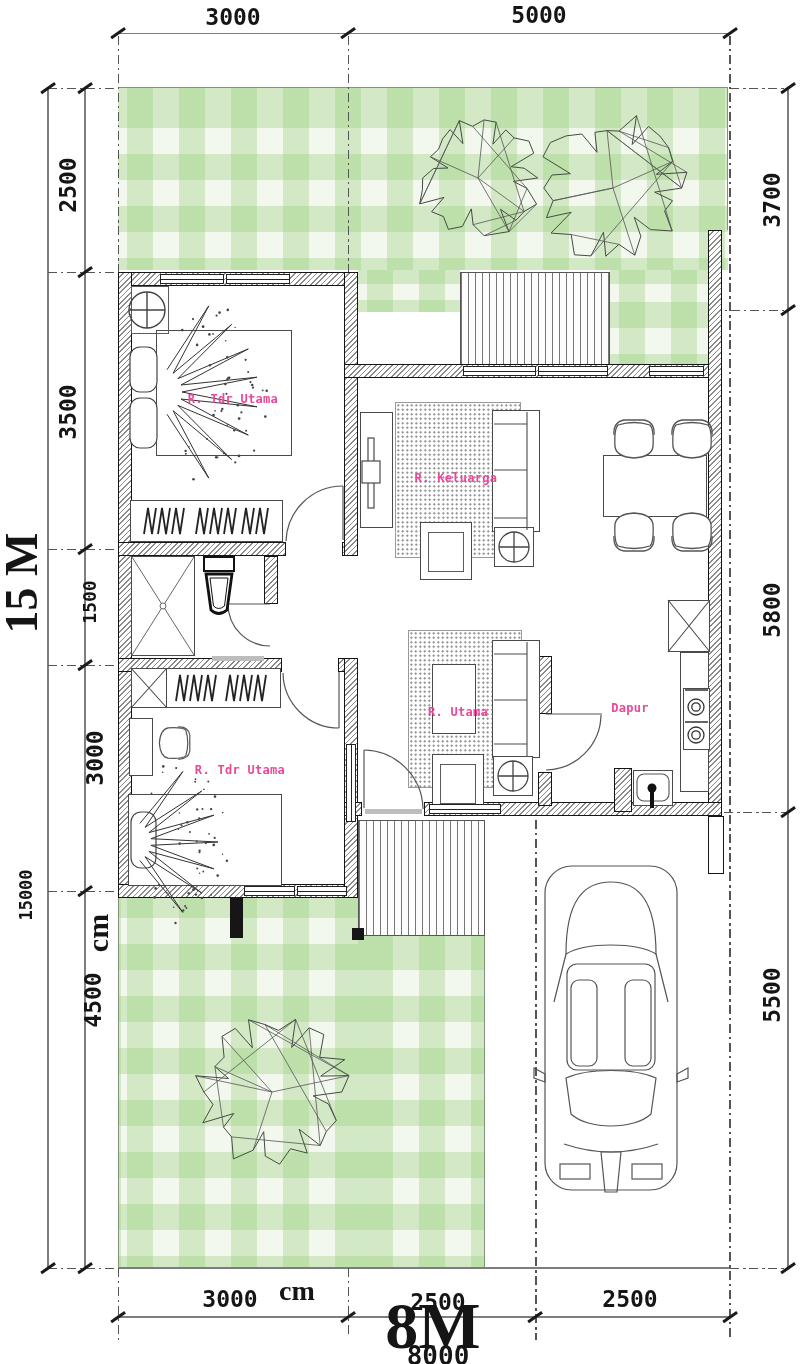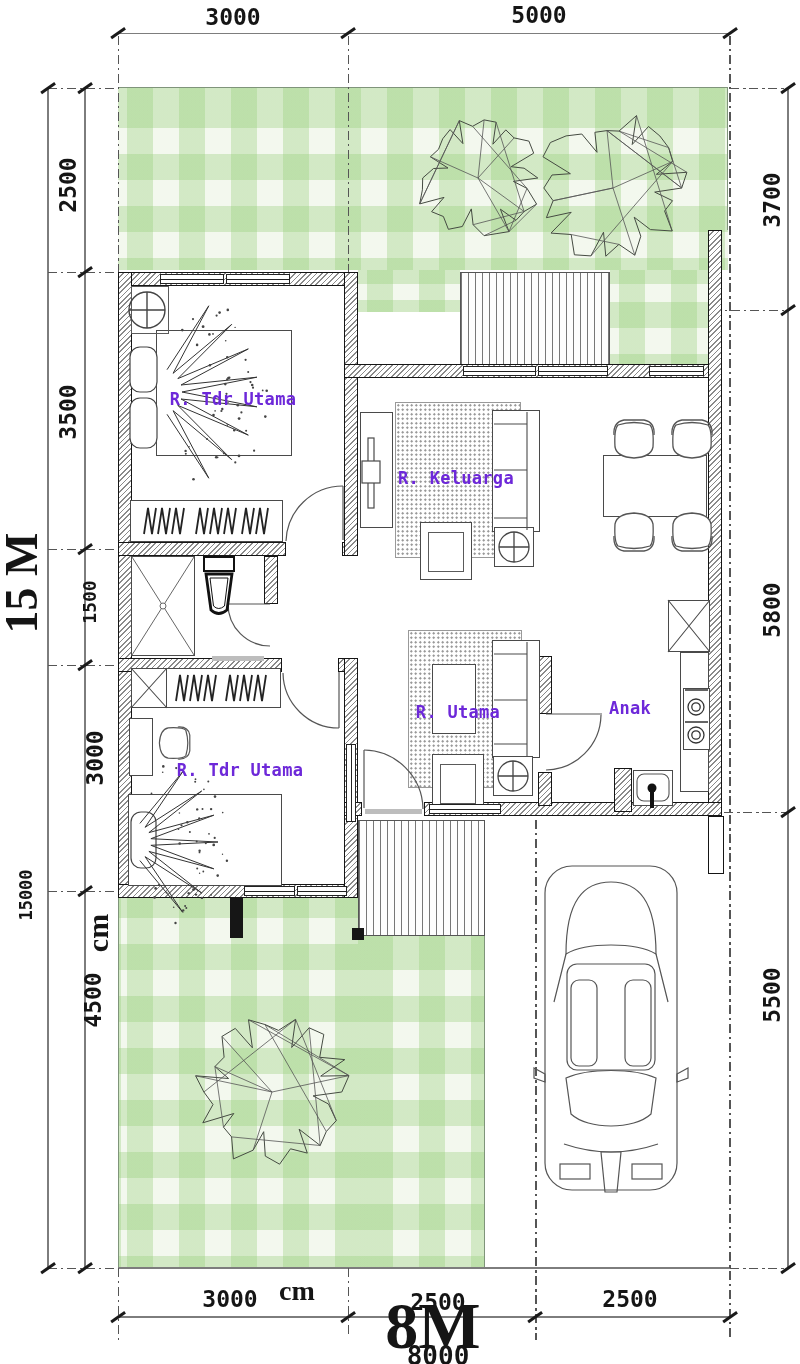--- a/index.html
+++ b/index.html
@@ -25,22 +25,22 @@
     background-image:radial-gradient(#8f8f8f .9px,rgba(0,0,0,0) 1.1px);background-size:4.5px 4.5px}
   .sill{position:absolute;z-index:7;background:#bdbdbd}
   .hair{position:absolute;z-index:3;background:#7d7d7d}
   .hairg{position:absolute;z-index:3;background:#7f947a}
   .dashv{position:absolute;z-index:3;width:1.5px;
     background:repeating-linear-gradient(180deg,#555 0 9px,rgba(0,0,0,0) 9px 13px,#555 13px 15.5px,rgba(0,0,0,0) 15.5px 19px)}
   .dashh{position:absolute;z-index:3;height:1.5px;
     background:repeating-linear-gradient(90deg,#555 0 9px,rgba(0,0,0,0) 9px 13px,#555 13px 15.5px,rgba(0,0,0,0) 15.5px 19px)}
   .tick{position:absolute;z-index:41;width:2.6px;height:17px;background:#1a1a1a;
     transform:translate(-50%,-50%) rotate(55deg)}
-  .room{position:absolute;z-index:40;transform:translate(-50%,-50%);font-weight:700;font-size:17px;
-    letter-spacing:.3px;color:#6d28d9;white-space:nowrap}
+  .room{position:absolute;z-index:40;transform:translate(-50%,-50%);font-weight:700;font-size:12px;
+    letter-spacing:.3px;color:#ec4899;white-space:nowrap}
   .dim{position:absolute;z-index:40;transform:translate(-50%,-50%);font-weight:700;font-size:23px;
     color:#151515;white-space:nowrap}
   .rot{transform:translate(-50%,-50%) rotate(-90deg)}
   .small{font-size:18px}
   .tiny{font-size:17px}
   .serif{font-family:"Liberation Serif",serif}
   .ovl{position:absolute;left:0;top:0;z-index:30;pointer-events:none}
 </style>
 </head>
 <body>
@@ -396,21 +396,21 @@
       <path d="M61,290 L81,290 L77,330 L65,330 Z"></path>
       <rect x="20" y="302" width="30" height="15"></rect>
       <rect x="92" y="302" width="30" height="15"></rect>
     </g>
   </svg>
 
   <div class="room" style="left:233px;top:399px">R. Tdr Utama</div>
   <div class="room" style="left:456px;top:478px">R. Keluarga</div>
   <div class="room" style="left:458px;top:712px">R. Utama</div>
   <div class="room" style="left:240px;top:770px">R. Tdr Utama</div>
-  <div class="room" style="left:630px;top:708px">Anak</div>
+  <div class="room" style="left:630px;top:708px">Dapur</div>
 
   <div class="hair" style="left:118px;top:32.5px;width:612px;height:1.5px"></div>
   <div class="hair" style="left:118px;top:1316px;width:612px;height:1.5px"></div>
   <div class="hair" style="left:84px;top:88px;width:1.5px;height:1180px"></div>
   <div class="hair" style="left:47px;top:88px;width:1.5px;height:1180px"></div>
   <div class="hair" style="left:787px;top:88px;width:1.5px;height:1180px"></div>
 
   <div class="dashv" style="left:117.5px;top:36px;height:236px"></div>
   <div class="dashv" style="left:347.5px;top:36px;height:236px"></div>
   <div class="dashv" style="left:729px;top:36px;height:1304px"></div>

